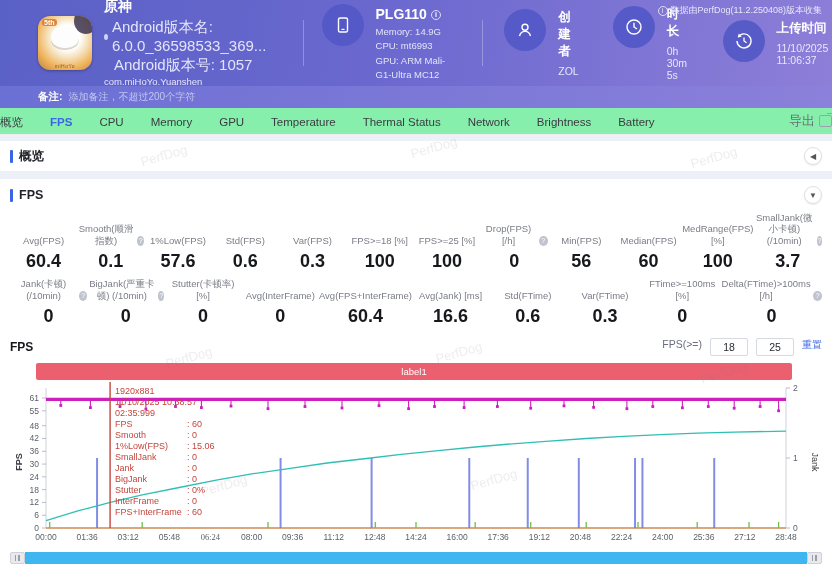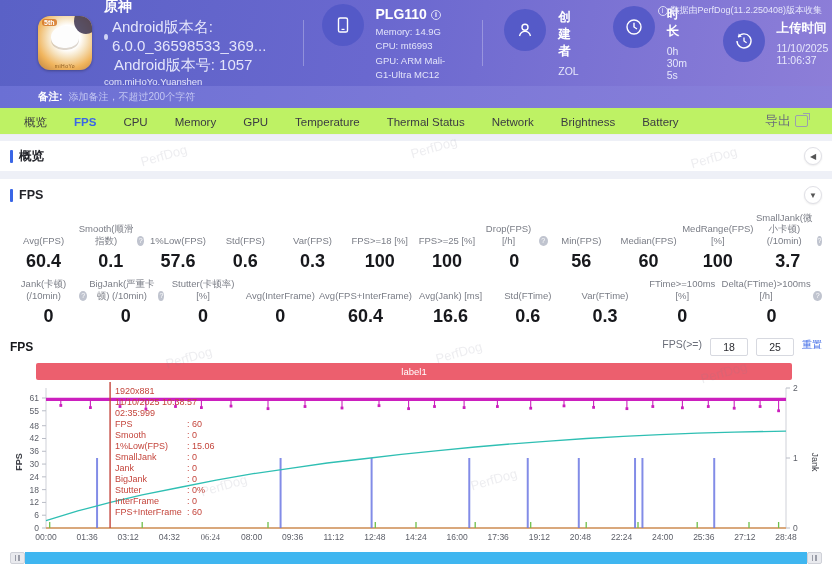--- a/index.html
+++ b/index.html
@@ -33,21 +33,21 @@
   .dev-lines { margin-left:12px; line-height:1.5; }
   .dev-name { font-size:14px; font-weight:bold; display:flex; gap:4px; align-items:center; }
   .dev-line { font-size:9.5px; color:#e3e4fa; }
 
   
   .remark { height:22px; background:linear-gradient(100deg,#6b70d4,#8b80da); display:flex; align-items:center; padding-left:38px; gap:6px; }
   .remark-label { color:#fff; font-size:10.5px; font-weight:bold; }
   .remark-ph { color:#c3c6f2; font-size:10px; }
 
   
-  .tabbar { height:27px; background:#bef264; display:flex; align-items:center; padding:0 24px; border-bottom:1px solid #ececf2; }
+  .tabbar { height:27px; background:#86efac; display:flex; align-items:center; padding:0 0; border-bottom:1px solid #ececf2; }
   .tab { font-size:11.5px; color:#3b3b42; margin-right:27px; cursor:pointer; padding:5px 0; }
   .tab.active { color:#3a66e6; font-weight:bold; }
   .tab-export { margin-left:auto; display:flex; align-items:center; gap:4px; color:#6b6f7a; font-size:13px; }
   .exp-ic { width:13px; height:12px; border:1px solid #9aa0ae; border-radius:2px; position:relative; }
   .exp-ic:after { content:""; position:absolute; right:-3px; top:-3px; width:6px; height:6px; border-top:1px solid #9aa0ae; border-right:1px solid #9aa0ae; }
 
   
   .panel { background:#fff; }
   .panel.overview { margin-top:6px; height:30px; display:flex; align-items:center; padding:0 10px; }
   .panel.fps { margin-top:8px; height:393px; padding:5px 10px 0 10px; }
@@ -473,21 +473,21 @@
         <line x1="750.1" y1="17.278688524590166" x2="750.1" y2="24.52459016393442" stroke="#cc1fbe" stroke-width="1.1"></line>
         <rect x="748.7" y="23.12459016393442" width="2.8" height="2.8" fill="#cc1fbe"></rect>
         <line x1="768.6" y1="17.278688524590166" x2="768.6" y2="28.78688524590163" stroke="#cc1fbe" stroke-width="1.1"></line>
         <rect x="767.2" y="27.38688524590163" width="2.8" height="2.8" fill="#cc1fbe"></rect>
         <line x1="100.084" y1="0" x2="100.084" y2="146" stroke="#c4453c" stroke-width="1.4"></line>
       </svg>
     <div class="xlabels" id="xlabels">
         <span style="left: 36px;">00:00</span>
         <span style="left: 77.1111px;">01:36</span>
         <span style="left: 118.222px;">03:12</span>
-        <span style="left: 159.333px;">04:32</span>
+        <span style="left: 159.333px;">05:48</span>
         <span style="left: 200.444px; font-family: Liberation Serif, serif;">06:24</span>
         <span style="left: 241.556px;">08:00</span>
         <span style="left: 282.667px;">09:36</span>
         <span style="left: 323.778px;">11:12</span>
         <span style="left: 364.889px;">12:48</span>
         <span style="left: 406px;">14:24</span>
         <span style="left: 447.111px;">16:00</span>
         <span style="left: 488.222px;">17:36</span>
         <span style="left: 529.333px;">19:12</span>
         <span style="left: 570.444px;">20:48</span>

